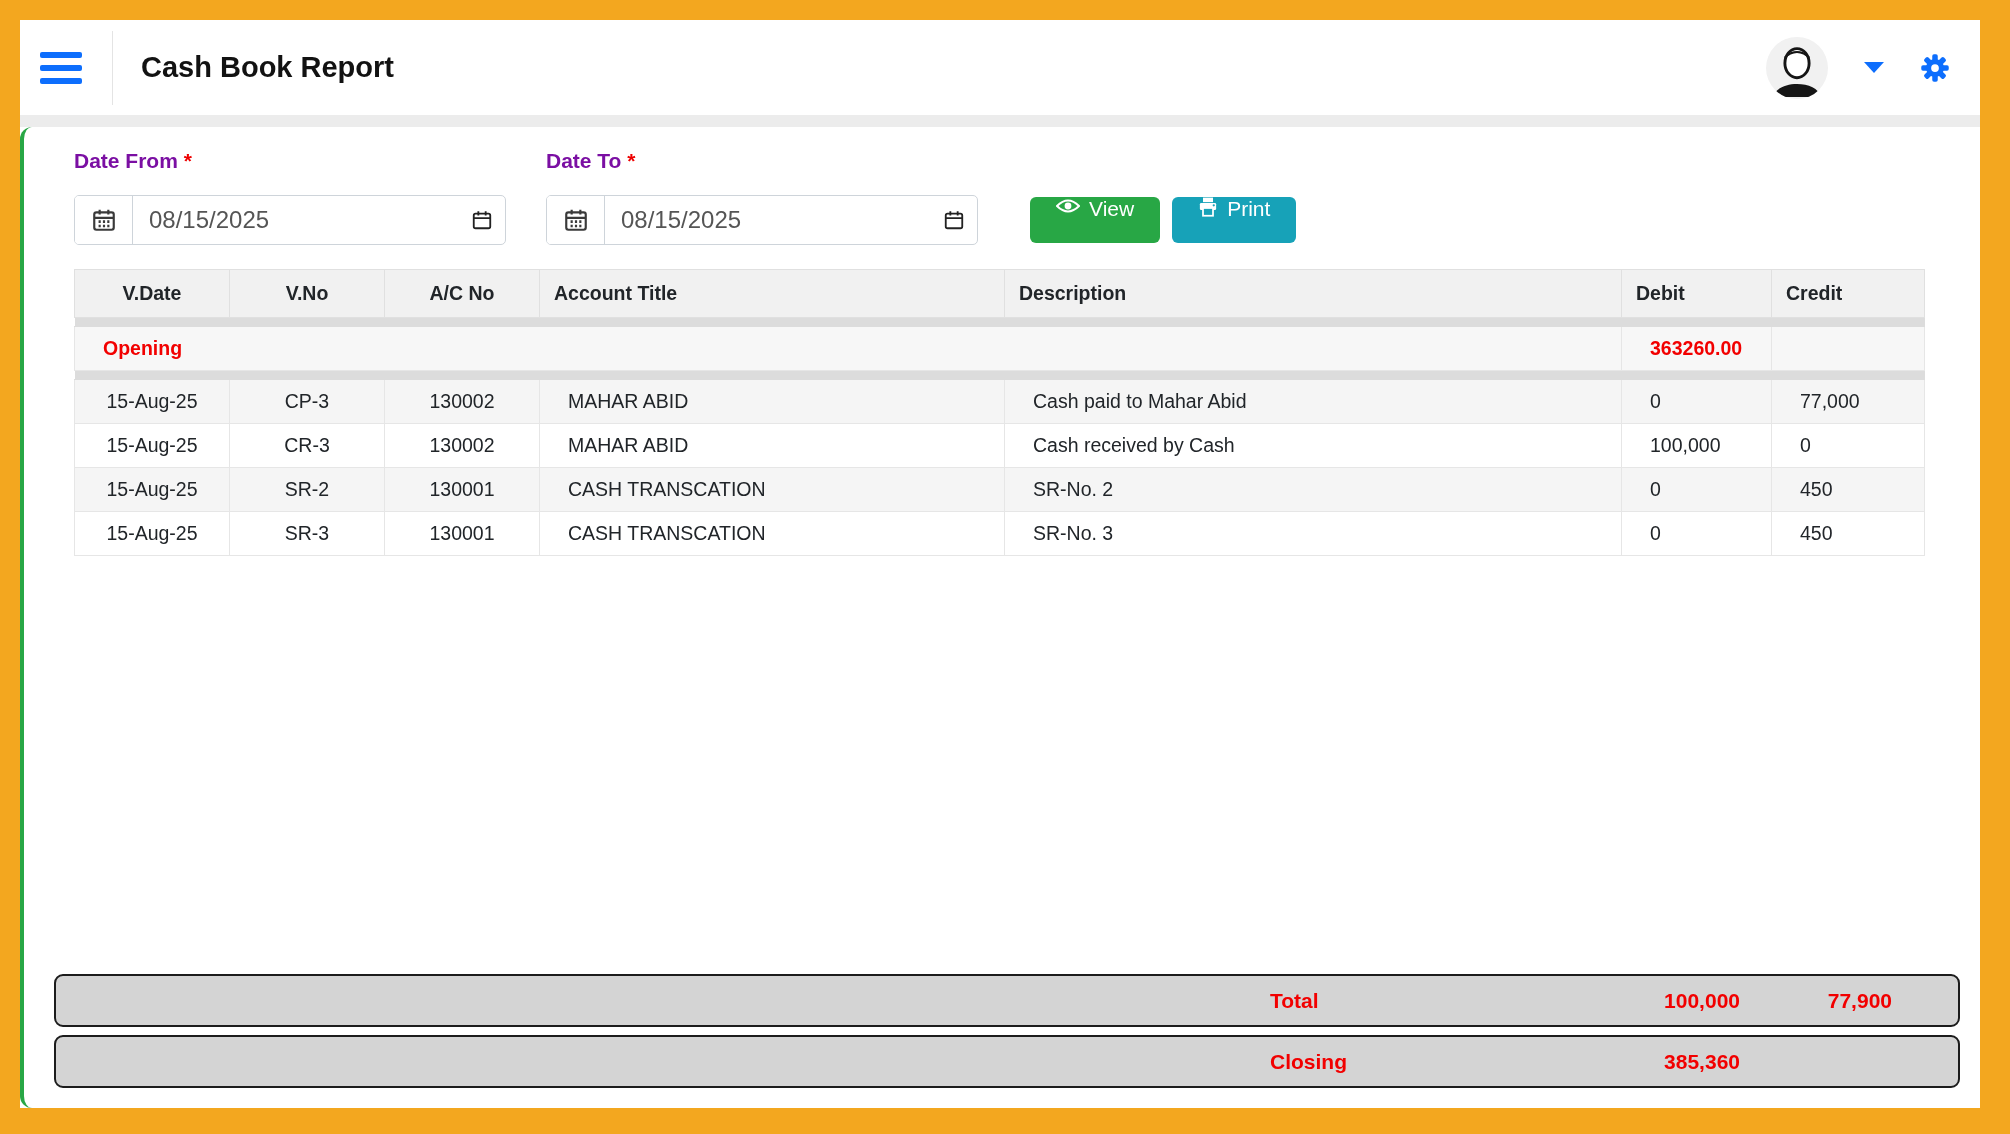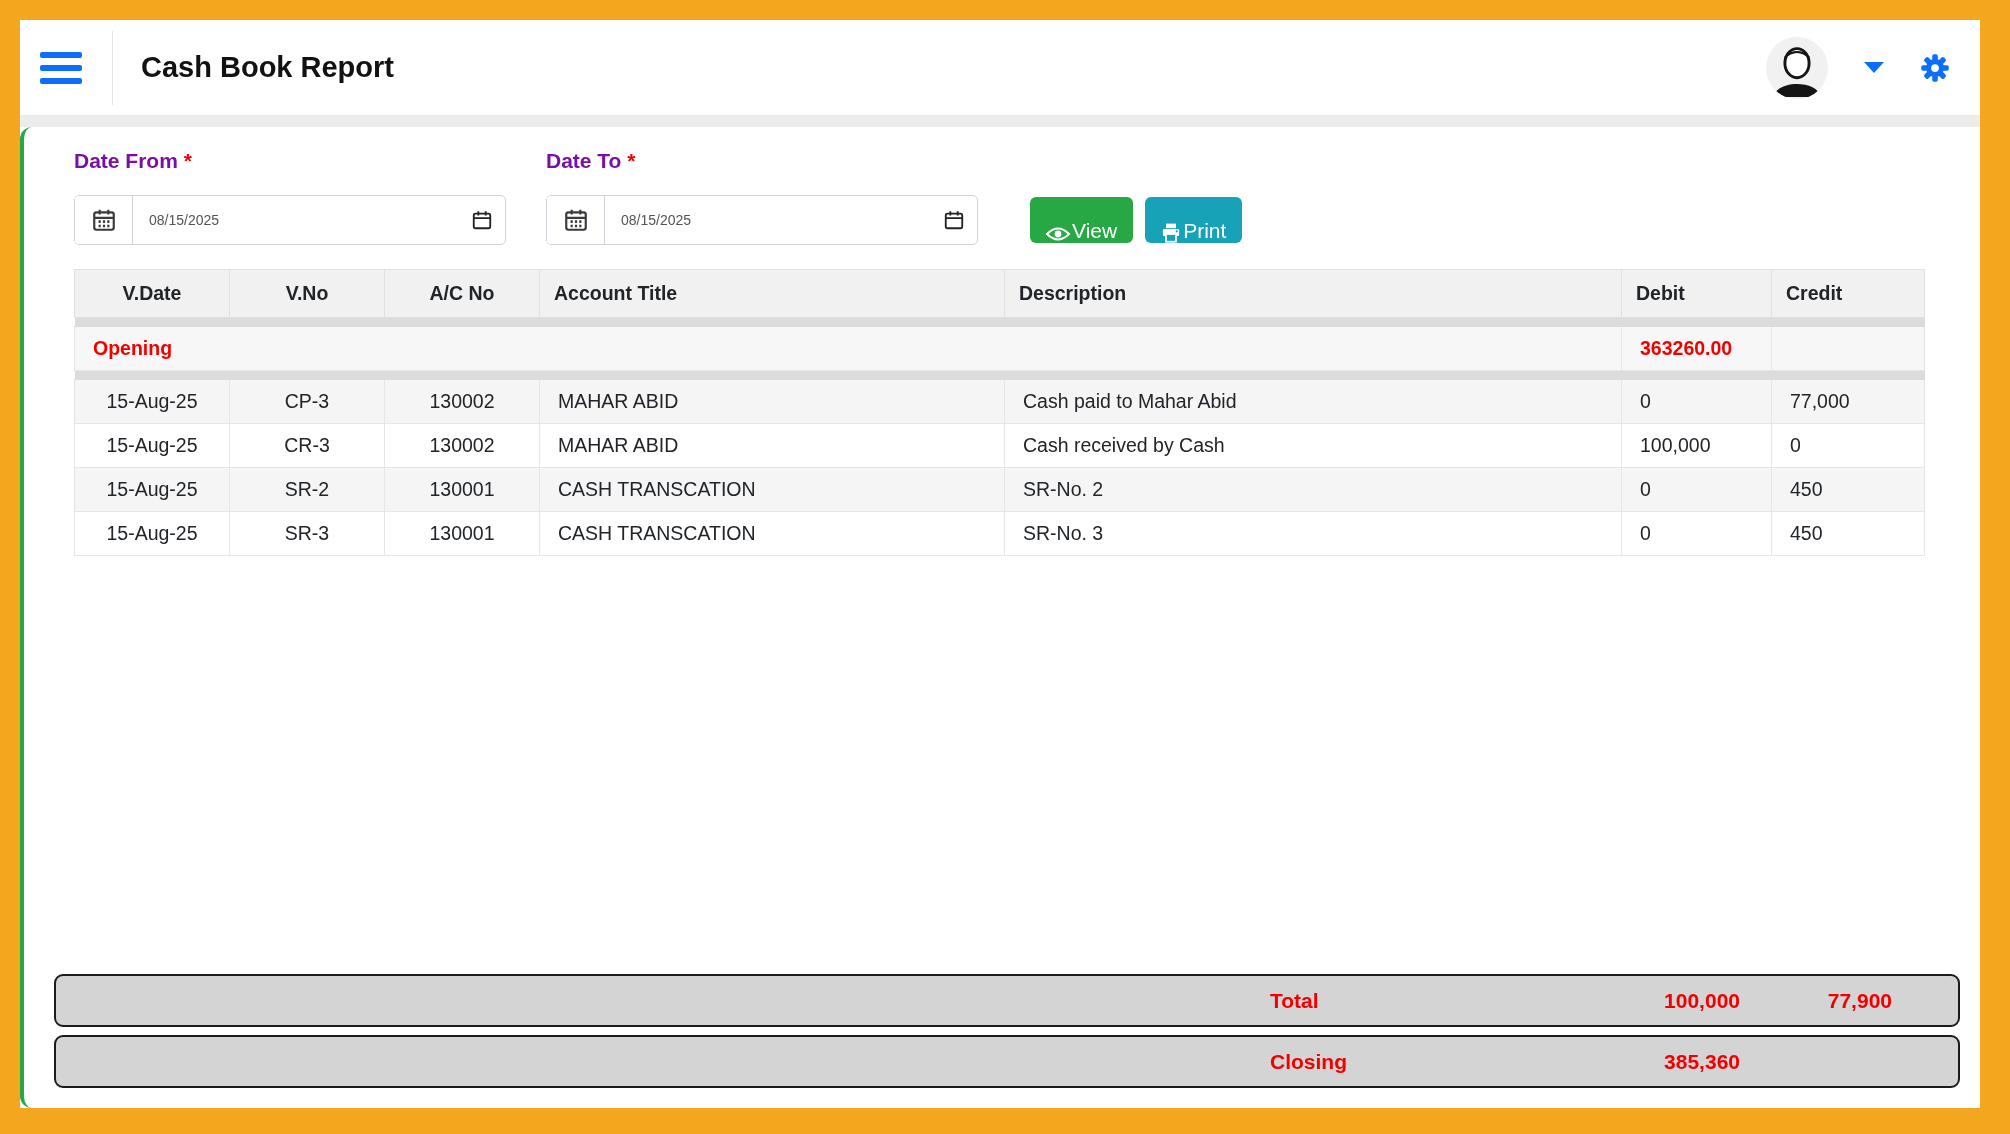--- a/index.html
+++ b/index.html
@@ -30,35 +30,35 @@
           display:flex; flex-direction:column; padding:22px 55px 12px 50px; }
 
   
   .filters { display:flex; align-items:flex-end; gap:40px; margin-bottom:24px; }
   .fgroup { width:432px; }
   .flabel { display:block; color:#7b0fa3; font-weight:700; font-size:21px; margin-bottom:22px; }
   .req { color:#ee0000; }
   .igroup { display:flex; height:50px; border:1px solid #ced4da; border-radius:5px; overflow:hidden; background:#fff; }
   .addon { flex:0 0 58px; display:flex; align-items:center; justify-content:center; border-right:1px solid #ced4da; background:#fff; }
   .iwrap { flex:1; display:flex; align-items:center; position:relative; min-width:0; }
-  .iwrap input { flex:1; min-width:0; border:0; outline:0; background:transparent; font-size:14px; color:#555; padding:0 44px 0 16px;
+  .iwrap input { flex:1; min-width:0; border:0; outline:0; background:transparent; font-size:24px; color:#555; padding:0 44px 0 16px;
                  font-family:"Liberation Sans","DejaVu Sans",sans-serif; }
   .native-cal { position:absolute; right:12px; line-height:0; pointer-events:none; }
   .iwrap.readonly { background:#e9ecef; }
 
   .actions { display:flex; gap:12px; padding-bottom:2px; margin-left:12px; }
-  .btn { display:flex; align-items:flex-end; gap:2px; border:none; border-radius:6px; height:46px; padding:0 16px;
+  .btn { display:flex; align-items:flex-start; gap:9px; border:none; border-radius:6px; height:46px; padding:0 26px;
          color:#fff; font-size:21px; cursor:pointer; font-family:inherit; }
   .btn-view { background:#28a745; }
   .btn-print { background:#17a2b8; }
 
   
   table { width:100%; border-collapse:collapse; font-size:19.5px; color:#212529; table-layout:fixed; }
   th { background:#f1f1f1; font-weight:700; height:48px; border:1px solid #e0e0e0; padding:0 14px; }
-  td { height:44px; border:1px solid #e6e6e6; padding:0 18px; overflow:hidden; white-space:nowrap; }
+  td { height:44px; border:1px solid #e6e6e6; padding:0 28px; overflow:hidden; white-space:nowrap; }
   tr.band td { height:9px; padding:0; background:#dcdcdc; border-left:none; border-right:none; border-color:#dcdcdc; }
   tbody tr.stripe { background:#f5f5f5; }
   tr.opening td { background:#f7f7f7; }
   .c { text-align:center; } .r { text-align:left; } .l { text-align:left; }
   .red { color:#f20000; font-weight:700; }
 
   .grow { flex:1; }
 
   
   .sumbar { flex:0 0 53px; height:53px; background:#d4d4d4; border:2px solid #1c1c1c; border-radius:9px;

